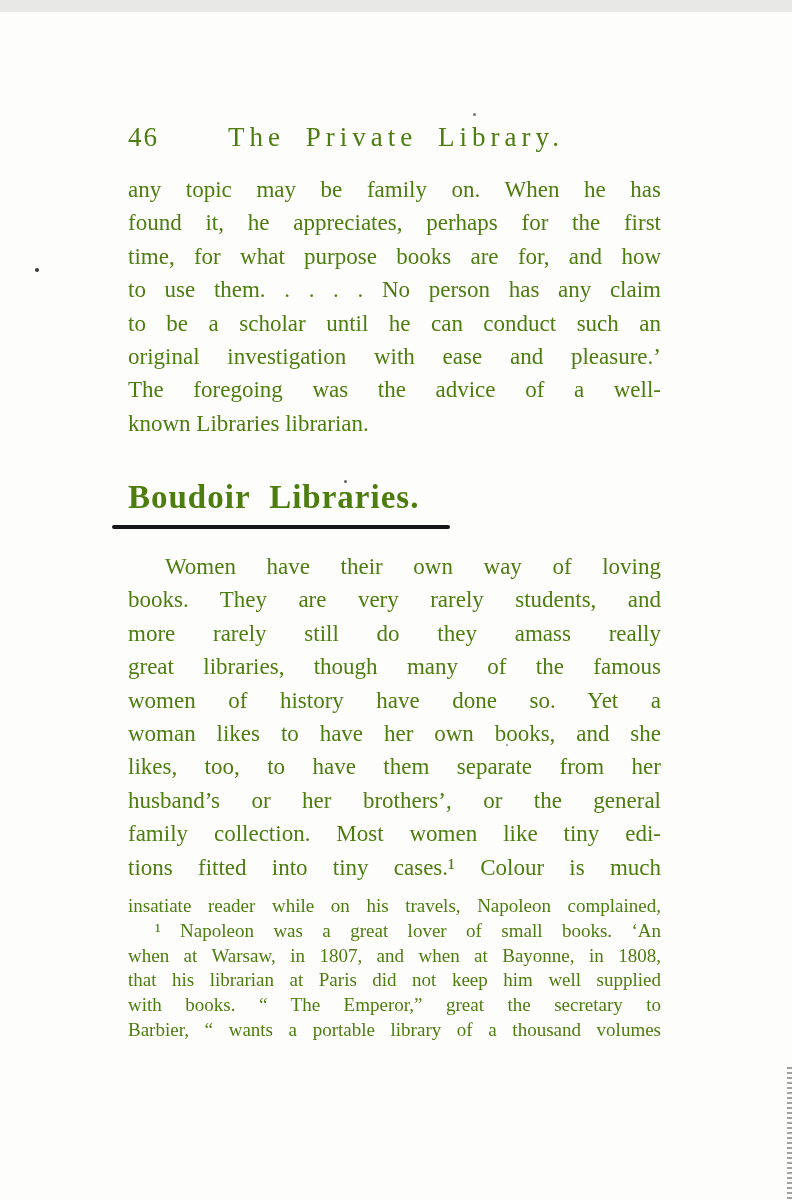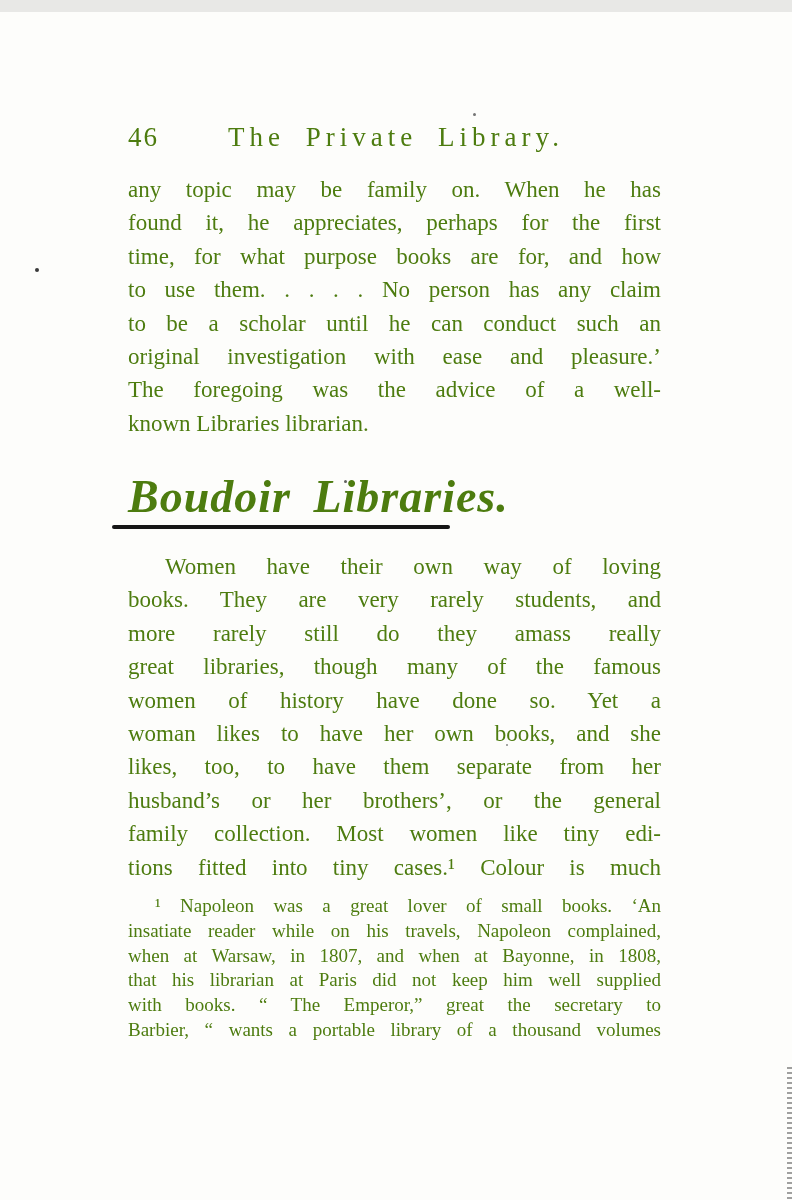--- a/index.html
+++ b/index.html
@@ -52,23 +52,22 @@
   }
   .textline.flush-left { text-align-last: left; }
   .textline.indent { text-indent: 37px; }
   
   .heading-block {
     position: absolute;
     top: 462px;
     left: 128px;
   }
   .section-heading {
-    font-style: italic;
     font-weight: bold;
-    font-size: 46px;
+    font-size: 33px;
     line-height: 46px;
     letter-spacing: 1px;
     word-spacing: 10px;
   }
   .heading-rule {
     margin-left: -16px;
     margin-top: 5px;
     width: 338px;
     height: 4px;
     background: #161616;
@@ -145,22 +144,22 @@
       <div class="textline">great libraries, though many of the famous</div>
       <div class="textline">women of history have done so.  Yet a</div>
       <div class="textline">woman likes to have her own books, and she</div>
       <div class="textline">likes, too, to have them separate from her</div>
       <div class="textline">husband’s or her brothers’, or the general</div>
       <div class="textline">family collection.  Most women like tiny edi-</div>
       <div class="textline">tions fitted into tiny cases.¹  Colour is much</div>
     </div>
 
   <div class="footnote">
+      <div class="textline">insatiate reader while on his travels, Napoleon complained,</div>
       <div class="textline indent">¹ Napoleon was a great lover of small books.  ‘An</div>
-      <div class="textline">insatiate reader while on his travels, Napoleon complained,</div>
       <div class="textline">when at Warsaw, in 1807, and when at Bayonne, in 1808,</div>
       <div class="textline">that his librarian at Paris did not keep him well supplied</div>
       <div class="textline">with books.  “ The Emperor,” great the secretary to</div>
       <div class="textline">Barbier, “ wants a portable library of a thousand volumes</div>
     </div>
 
   <span class="speck s1"></span>
   <span class="speck s2"></span>
   <span class="speck s3"></span>
   <span class="speck s4"></span>

